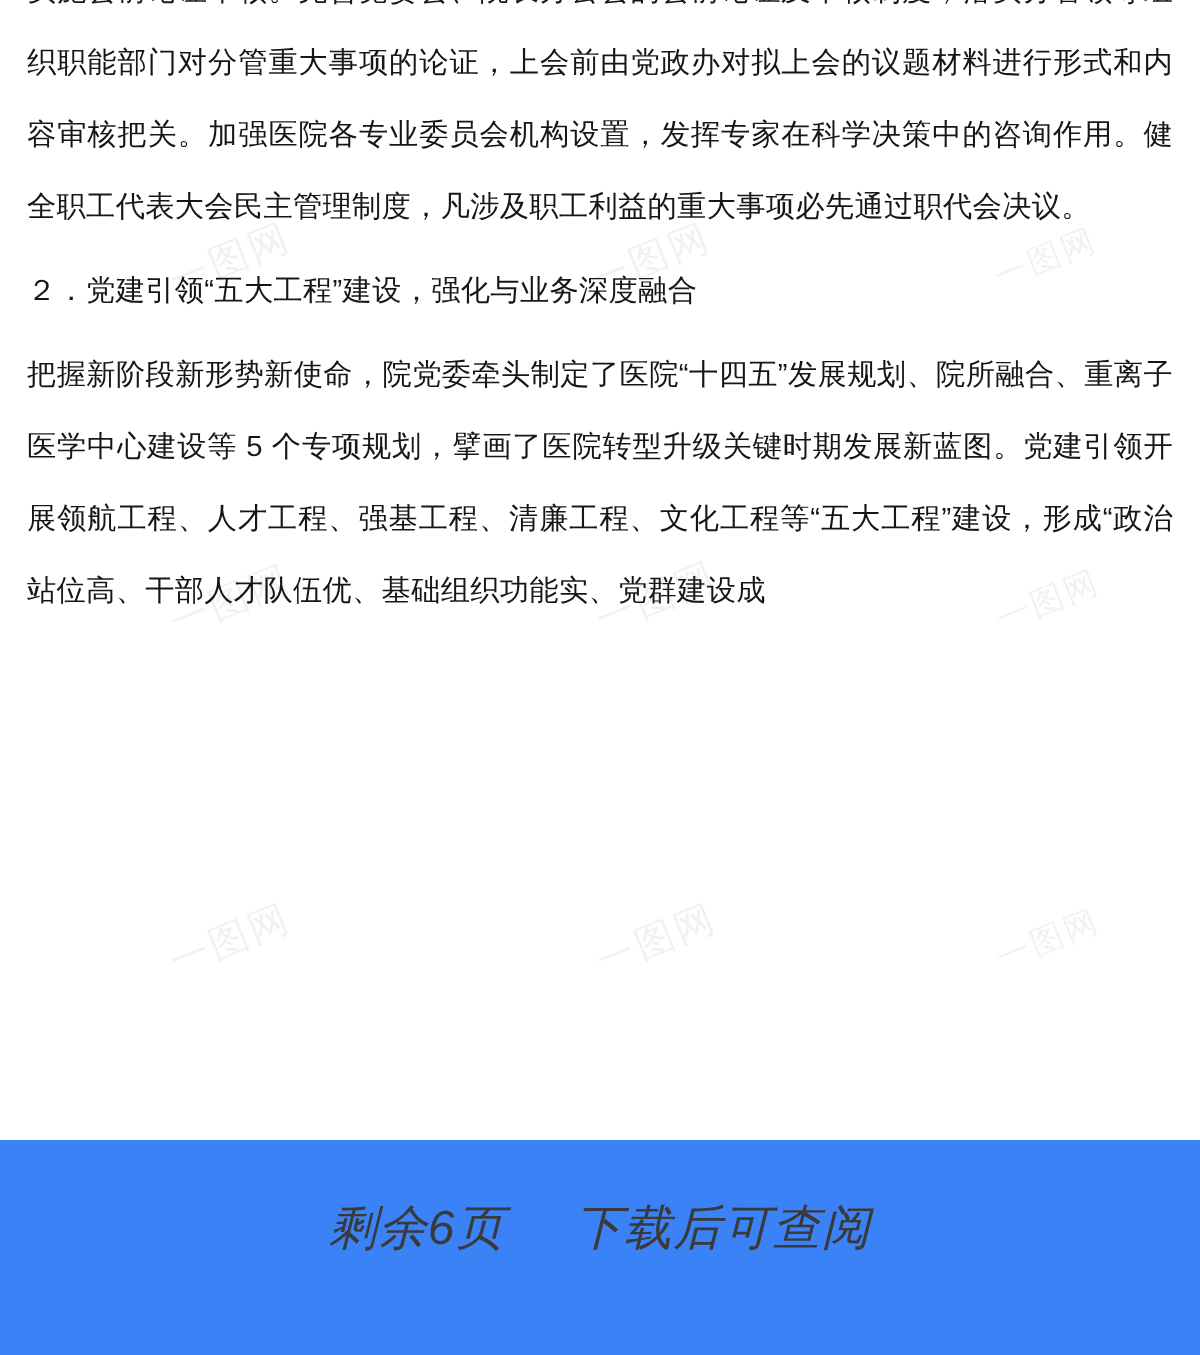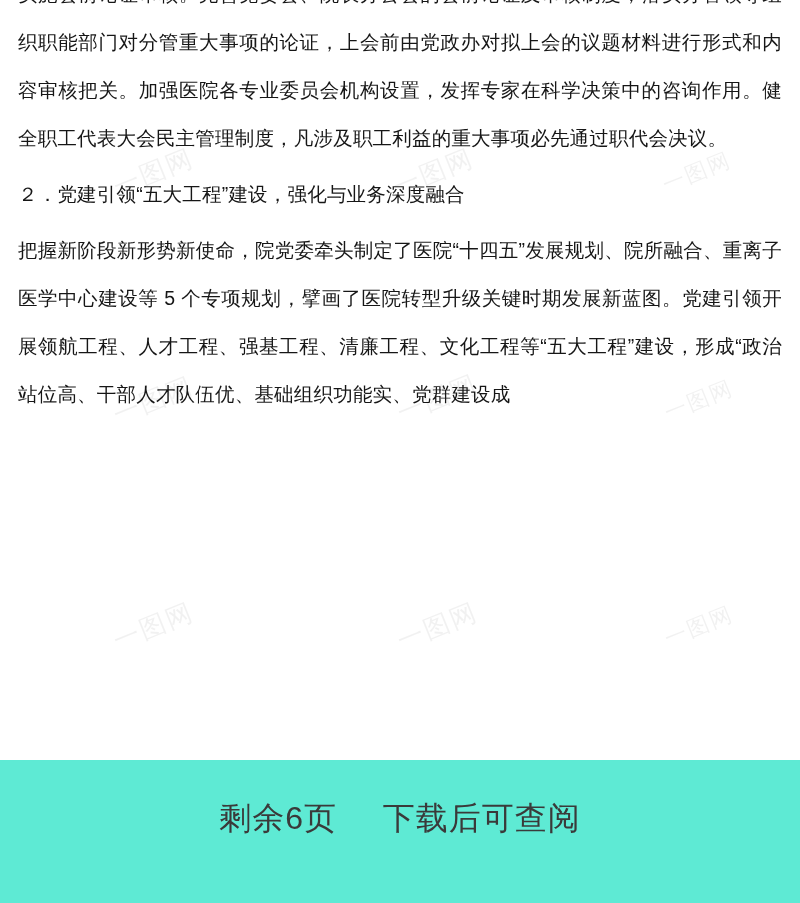--- a/index.html
+++ b/index.html
@@ -68,21 +68,22 @@
   }
   .wm-small { font-size: 22px; }
 
   
   .footer-overlay {
     position: absolute;
     left: 0;
     right: 0;
     bottom: 0;
     height: 143px;
-    background: #5eead4;
+    background: #3b82f6;
+    font-style: italic;
   }
 
   .footer-fade {
     position: absolute;
     left: 0;
     right: 0;
     bottom: 143px;
     height: 52px;
     background: linear-gradient(to bottom, rgba(255,255,255,0), #ffffff 88%);
     pointer-events: none;

